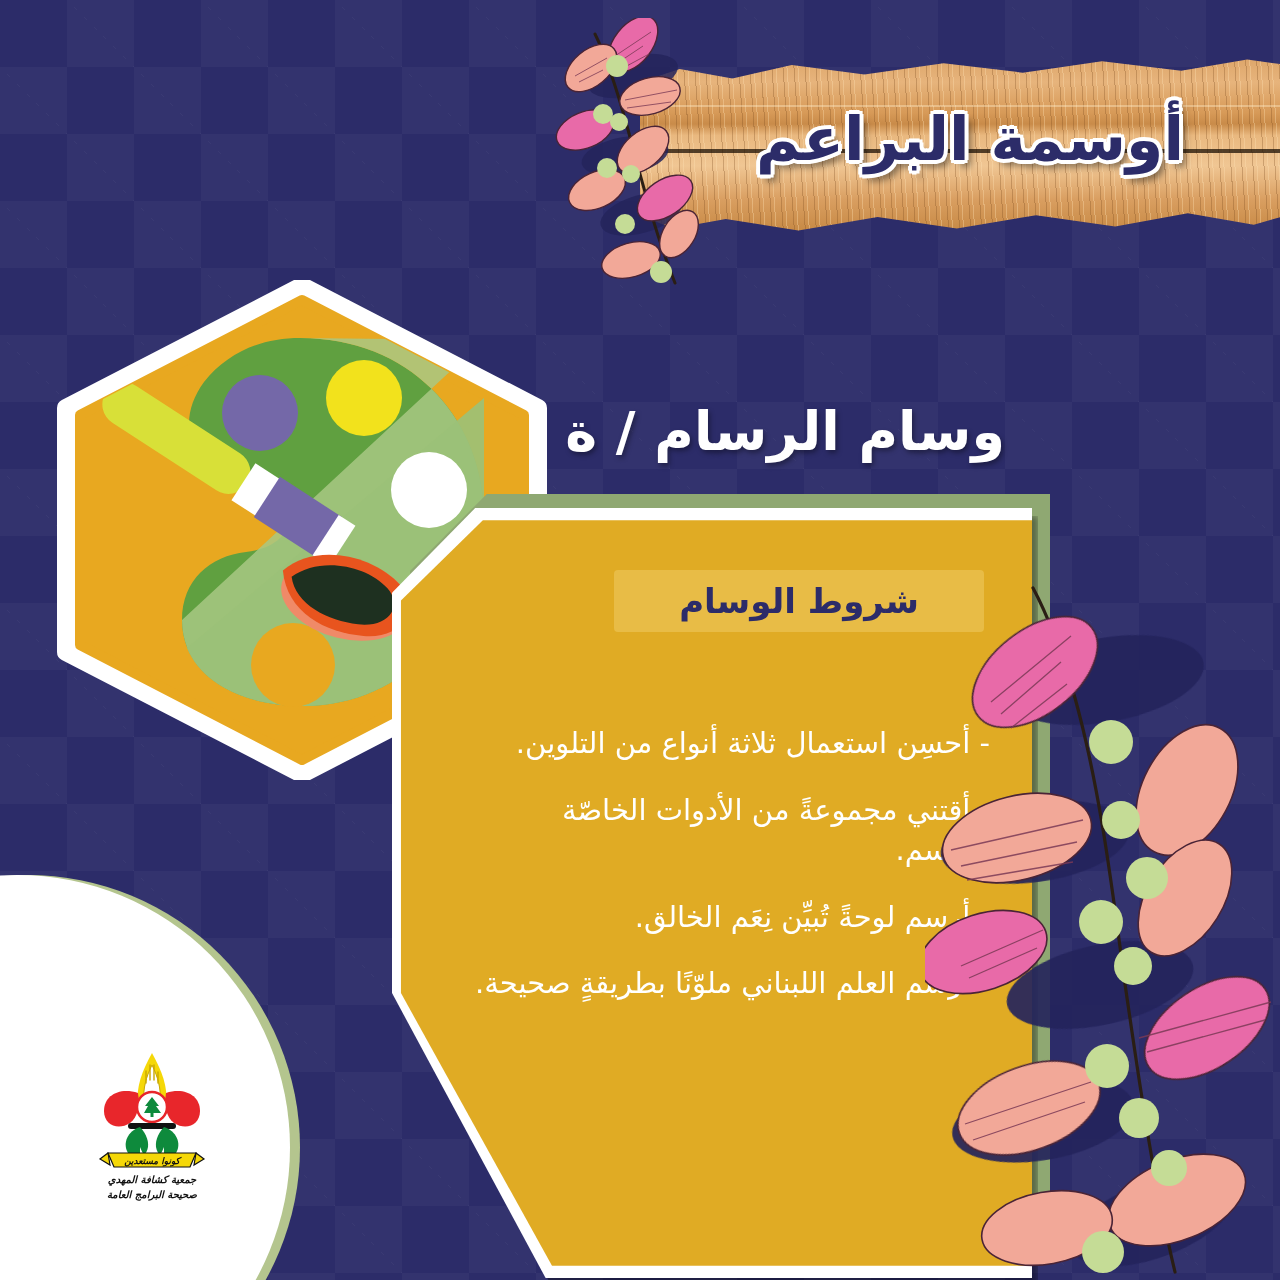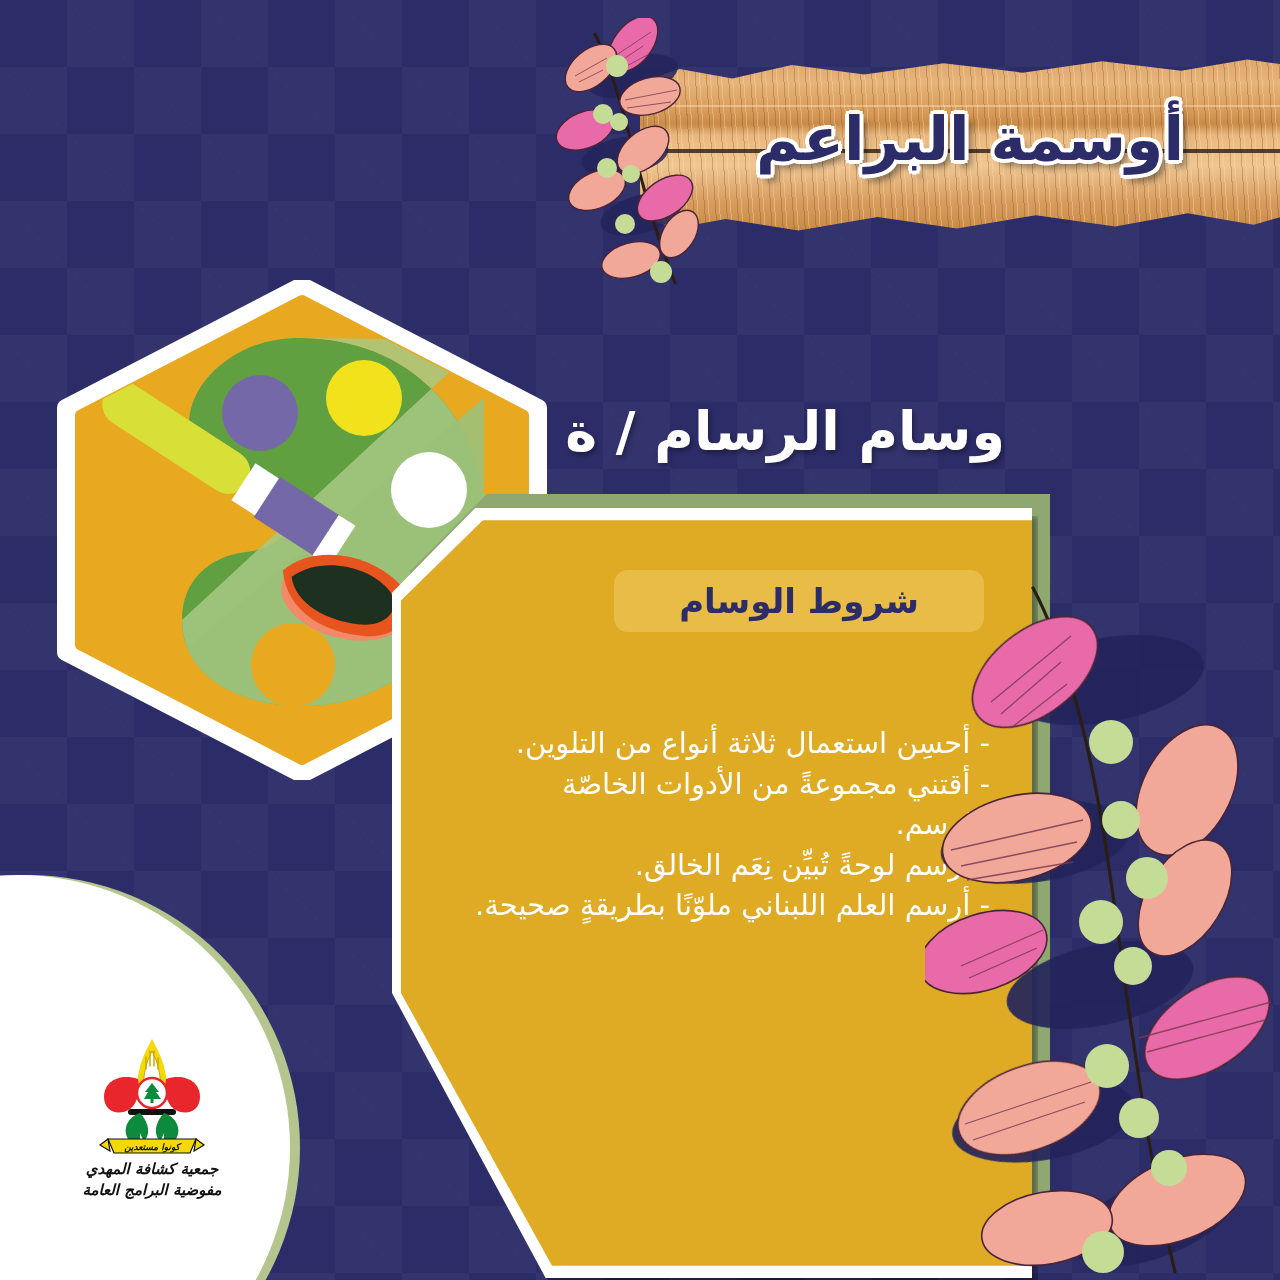--- a/index.html
+++ b/index.html
@@ -95,27 +95,27 @@
   .card-white{
     background:#FFFFFF;
     clip-path:polygon(13% 0%, 100% 0%, 100% 100%, 24% 100%, 0% 63%, 0% 11%);
   }
   .card-gold{
     background:#E0AB24;
     clip-path:polygon(14.2% 1.6%, 100% 1.6%, 100% 98.4%, 25% 98.4%, 1.4% 63%, 1.4% 12%);
   }
   #conditions-heading{
     position:absolute; right:48px; top:62px; width:370px; height:62px;
-    background:#E8BC46; border-radius:14px;
+    background:#E8BC46; border-radius:4px;
     display:flex; align-items:center; justify-content:center;
     font-size:34px; font-weight:bold; color:#2C2C69;
   }
   #conditions-list{
     position:absolute; right:42px; top:215px; width:520px;
-    display:flex; flex-direction:column; 
+    display:flex; flex-direction:column; gap:26px;
   }
   .condition-item{
     font-size:29px; line-height:1.40; color:#FFFFFF;
     text-align:right; font-weight:500;
   }
 
   
   #footer-circle-sage{
     position:absolute; left:-245px; bottom:-140px;
     width:545px; height:545px; border-radius:50%;
@@ -123,21 +123,21 @@
   }
   #footer-circle{
     position:absolute; left:-255px; bottom:-140px;
     width:545px; height:545px; border-radius:50%;
     background:#FFFFFF;
   }
   #footer-logo{ position:absolute; left:62px; bottom:78px; width:180px;font-style:italic; }
   #footer-logo svg{ display:block; margin:0 auto; }
   .footer-line{
     text-align:center; color:#111; font-weight:bold;
-    font-size:15px; line-height:1.45; letter-spacing:-.2px;
+    font-size:10px; line-height:1.45; letter-spacing:-.2px;
   }
 </style>
 </head>
 <body>
 
 <div id="bg-pattern"></div>
 
 <div id="header-banner">
   <div class="plank"></div>
   <div class="plank-seam"></div>
@@ -322,14 +322,14 @@
     <path d="M58 80 C46 84, 40 96, 46 106 C52 114, 64 112, 66 100 C67 92, 62 84, 58 80 Z" fill="#0E8A3C"></path>
     <path d="M82 80 C94 84, 100 96, 94 106 C88 114, 76 112, 74 100 C73 92, 78 84, 82 80 Z" fill="#0E8A3C"></path>
     <path d="M58 100 C62 110, 66 114, 70 116 C74 114, 78 110, 82 100 L82 112 L58 112 Z" fill="#FFFFFF"></path>
 
     <path d="M26 106 L114 106 L108 120 L32 120 Z" fill="#F5D808" stroke="#111" stroke-width="1.2"></path>
     <path d="M26 106 L18 112 L28 118 Z" fill="#F5D808" stroke="#111" stroke-width="1.2"></path>
     <path d="M114 106 L122 112 L112 118 Z" fill="#F5D808" stroke="#111" stroke-width="1.2"></path>
     <text x="70" y="117" font-size="9" font-weight="bold" fill="#111" text-anchor="middle" font-family="DejaVu Sans, sans-serif">كونوا مستعدين</text>
   </svg>
   <div class="footer-line">جمعية كشافة المهدي</div>
-  <div class="footer-line">مفوضية البرامج العامة</div>
+  <div class="footer-line">صحيحة البرامج العامة</div>
 </div>
 
 </body></html>

